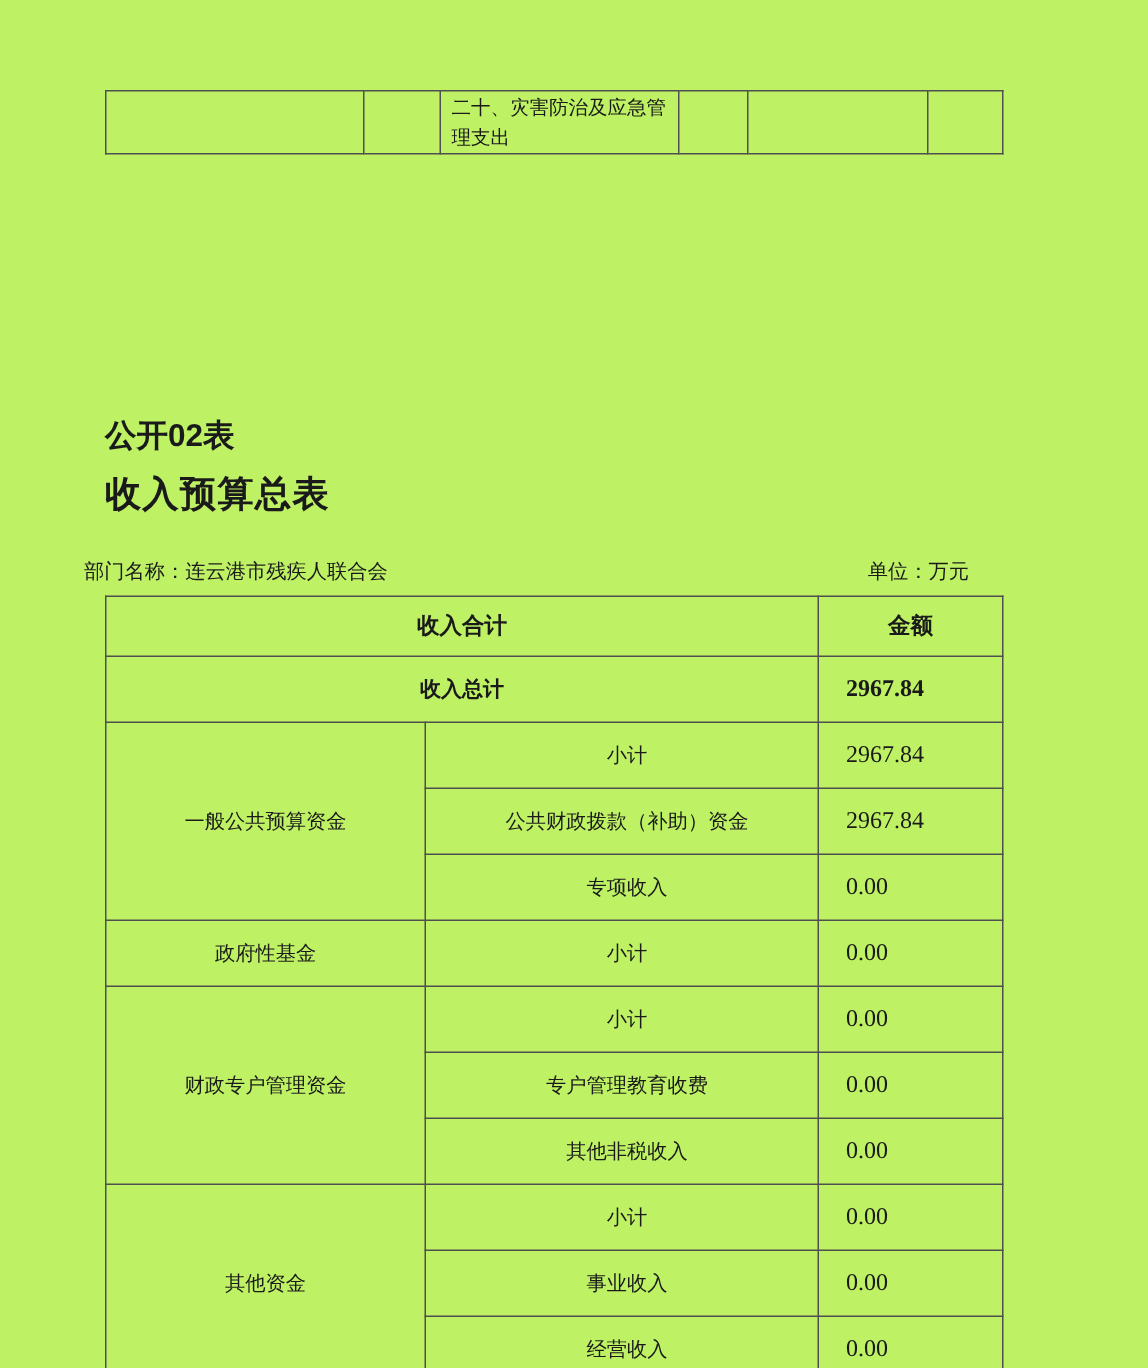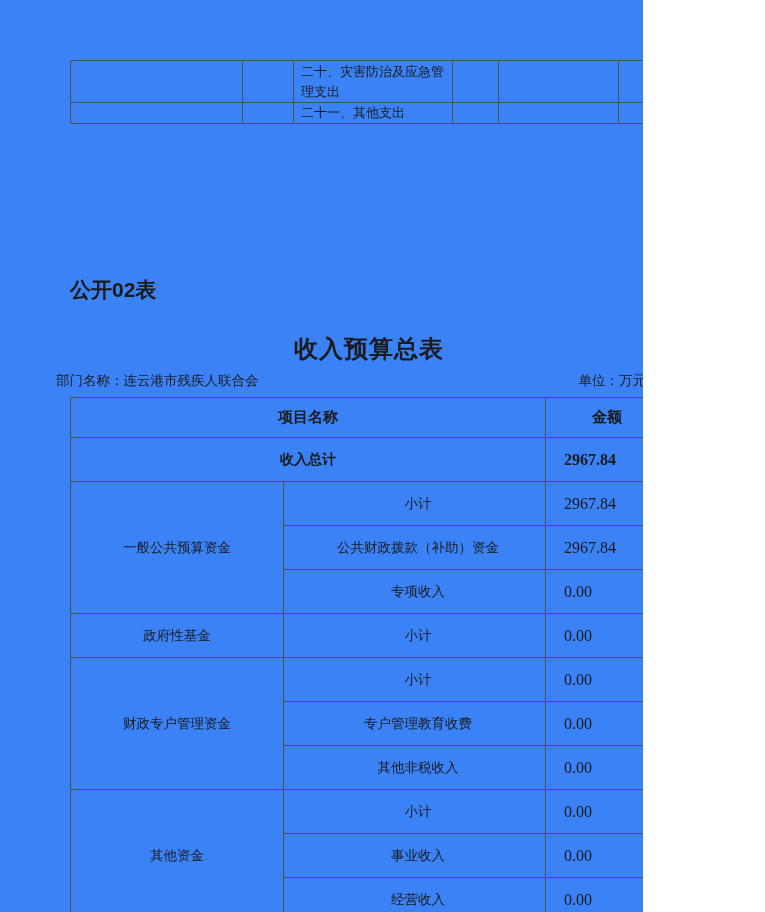--- a/index.html
+++ b/index.html
@@ -1,41 +1,40 @@
 <!DOCTYPE html>
 <html><head>
 <meta charset="utf-8">
 <style>
   html,body { margin:0; padding:0; background:#fff; }
   .page {
-    position:relative; width:643px; height:912px; background:#3b82f6;
+    position:relative; width:765px; height:912px; background:#bef264;
     overflow:hidden; color:#1a1a1a;
     font-family:"Liberation Serif","DejaVu Serif",serif;
   }
   table { border-collapse:collapse; table-layout:fixed; }
   td { border:1px solid #4f4f4f; vertical-align:middle; overflow:hidden; font-size:13.5px; }
 
   
   .summary-table { position:absolute; left:70px; top:60px; width:598px; }
   .h42 { height:42px; } .h21 { height:21px; } .h22 { height:22px; } .h48 { height:48px; }
   .bold { font-weight:bold; }
   .ctr { text-align:center; }
   .exp-item { text-align:left; padding:0 4px 0 7px; font-size:13px; line-height:20px; }
   .num-sm { font-size:16px; line-height:19px; text-align:center; padding:0 5px; word-break:break-all; }
 
   
   .sheet-label {
     position:absolute; left:70px; top:276px; font-size:21px; font-weight:bold;
     font-family:"Liberation Sans","DejaVu Sans",sans-serif;
   }
   .doc-title {
-    position:absolute; left:70px; top:313px; width:598px; text-align:center;
+    position:absolute; left:70px; top:313px; width:598px; text-align:left;
     font-size:24px; font-weight:bold; letter-spacing:1px;
     font-family:"Liberation Sans","DejaVu Sans",sans-serif;
-    margin-top:20px;
   }
   .meta-row {
     position:absolute; left:54px; top:372px; width:598px;
     display:flex; justify-content:space-between; font-size:13.5px;
   }
   .meta-row .dept { padding-left:2px; }
   .meta-row .unit { padding-right:6px; }
 
   
   .income-table { position:absolute; left:70px; top:397px; width:598px; }
@@ -63,47 +62,39 @@
     </colgroup>
     <tbody>
       <tr class="h42">
         <td></td>
         <td></td>
         <td class="exp-item">二十、灾害防治及应急管理支出</td>
         <td></td>
         <td></td>
         <td></td>
       </tr>
-      <tr class="h21">
-        <td></td>
-        <td></td>
-        <td class="exp-item">二十一、其他支出</td>
-        <td></td>
-        <td></td>
-        <td></td>
-      </tr>
     </tbody>
   </table>
 
   <div class="sheet-label">公开02表</div>
   <div class="doc-title">收入预算总表</div>
   <div class="meta-row">
     <span class="dept">部门名称：连云港市残疾人联合会</span>
     <span class="unit">单位：万元</span>
   </div>
 
   <table class="income-table">
     <colgroup>
       <col style="width:213px">
         <col style="width:262px">
         <col style="width:123px">
     </colgroup>
     <tbody>
       <tr class="h-hdr">
-        <td colspan="2" class="hdr-cell">项目名称</td>
+        <td colspan="2" class="hdr-cell">收入合计</td>
         <td class="hdr-cell">金额</td>
       </tr>
       <tr class="h-row">
         <td colspan="2" class="total-lbl">收入总计</td>
         <td class="amt amt-b">2967.84</td>
       </tr>
 
       <tr class="h-row">
         <td rowspan="3" class="grp">一般公共预算资金</td>
         <td class="itm">小计</td>

